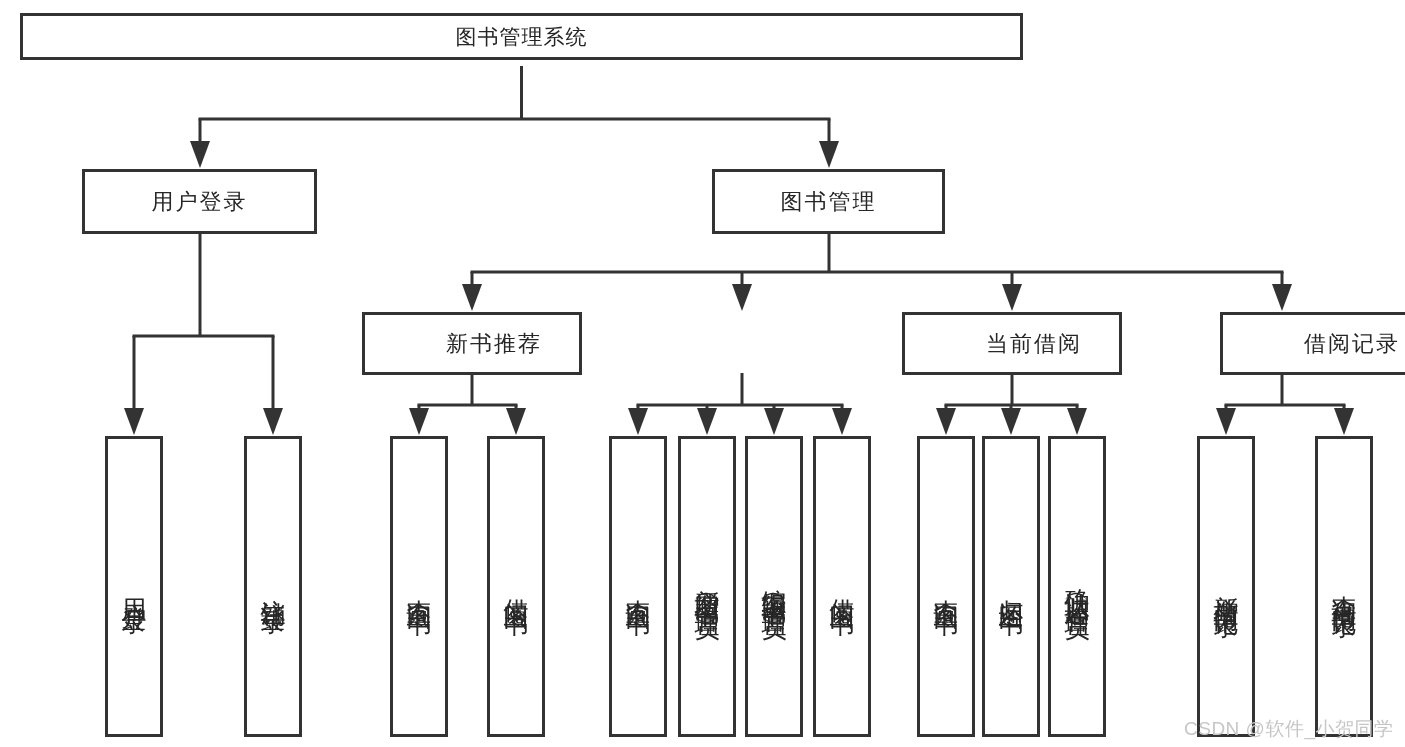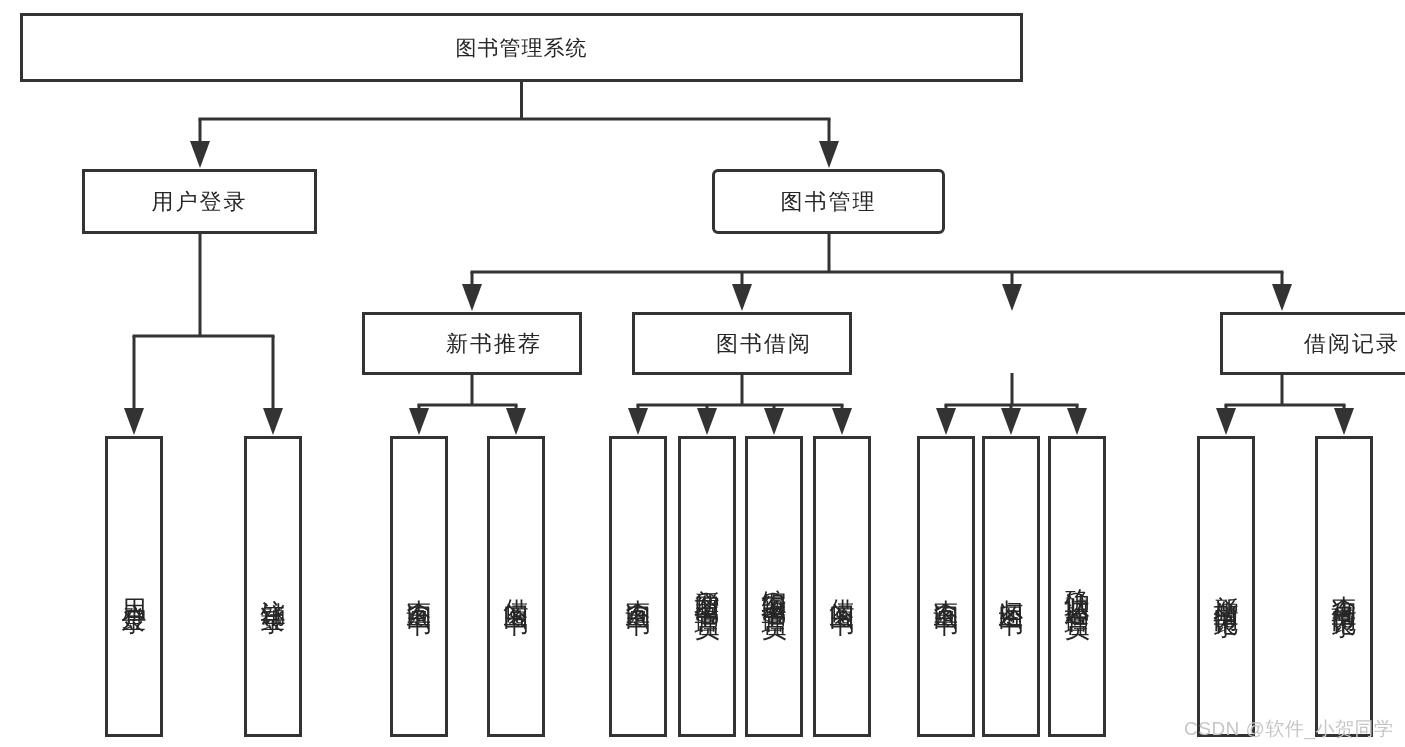--- a/index.html
+++ b/index.html
@@ -21,24 +21,24 @@
   svg.connectors{position:absolute;left:0;top:0;z-index:0;}
   .box{
     position:absolute;
     box-sizing:border-box;
     background:var(--fill);
     border:3px solid var(--border);
     display:flex;align-items:center;justify-content:center;
     color:var(--text);
     z-index:1;
   }
-  .box-root{left:20px;top:13px;width:1003px;height:69px;font-size:21px;letter-spacing:1px;}
+  .box-root{left:20px;top:13px;width:1003px;height:47px;font-size:21px;letter-spacing:1px;}
   .box-l2{top:169px;height:65px;font-size:22px;letter-spacing:2px;}
   .box-l2.user{left:82px;width:235px;}
-  .box-l2.mgmt{left:712px;width:233px;border-radius:6px;}
+  .box-l2.mgmt{left:712px;width:233px;}
   .box-l3{top:312px;height:63px;width:220px;font-size:22px;letter-spacing:2px;padding-left:44px;}
   .box-l3.n1{left:362px;}
   .box-l3.n2{left:632px;}
   .box-l3.n3{left:902px;}
   .box-l3.n4{left:1220px;}
   .box-leaf{top:436px;height:301px;width:58px;font-size:25px;}
   .box-leaf .vtext{
     writing-mode:vertical-rl;
     text-orientation:mixed;
     letter-spacing:4px;
@@ -138,22 +138,22 @@
   <div class="box box-l2 user">
     <span>用户登录</span>
   </div>
   <div class="box box-l2 mgmt">
     <span>图书管理</span>
   </div>
 
   <div class="box box-l3 n1">
     <span>新书推荐</span>
   </div>
-  <div class="box box-l3 n2">
-    <span>图书借阅</span>
+  <div class="box box-l3 n3">
+    <span>当前借阅</span>
   </div>
   <div class="box box-l3 n4">
     <span>借阅记录</span>
   </div>
 
   <div class="box box-leaf l1">
     <span class="vtext">用户登录</span>
   </div>
   <div class="box box-leaf l2x">
     <span class="vtext">注销登录</span>

